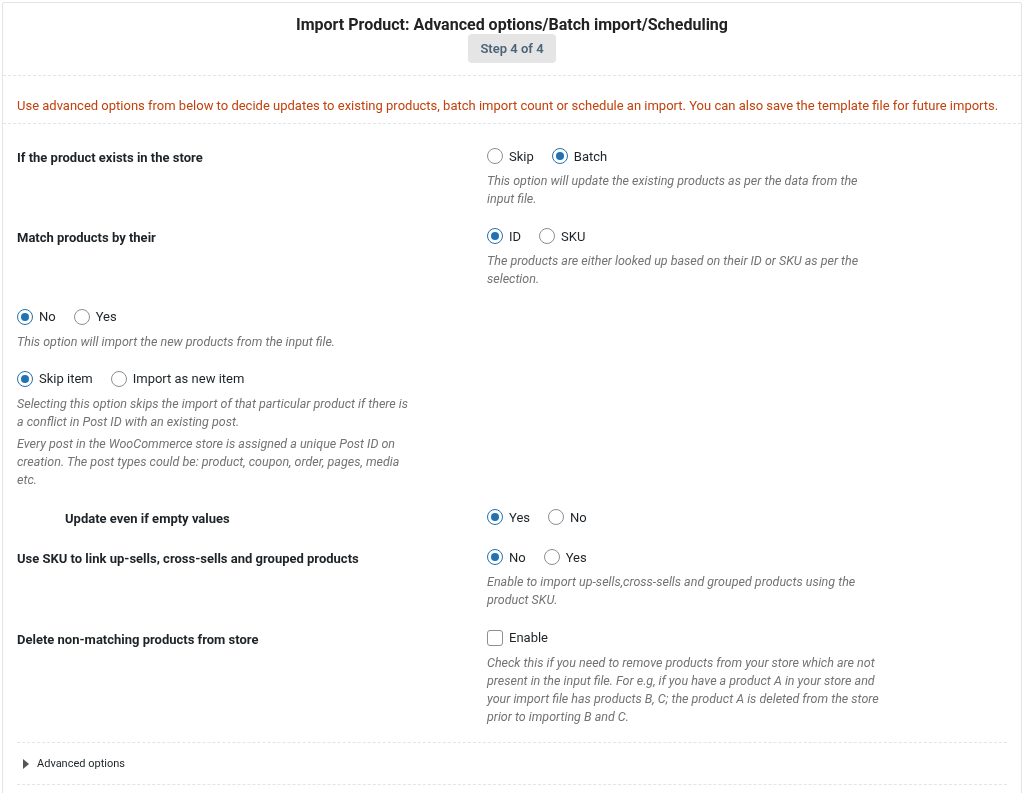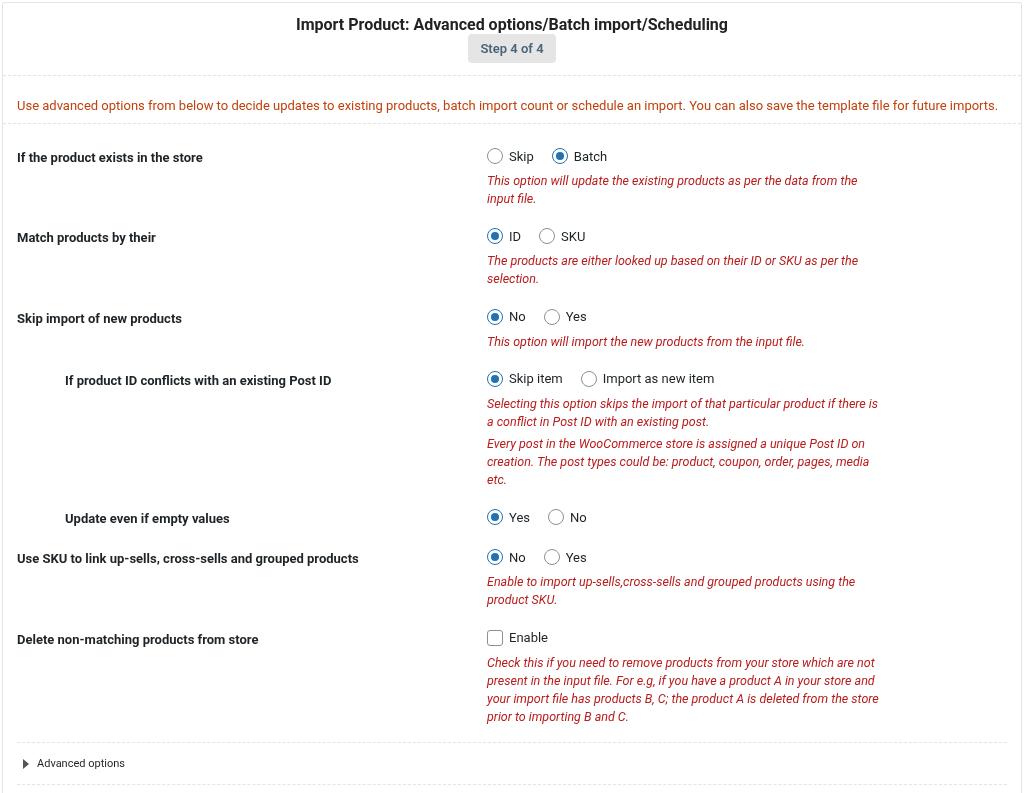--- a/index.html
+++ b/index.html
@@ -80,21 +80,21 @@
     width: 8px; height: 8px; border-radius: 50%; background: #2271b1;
   }
   .checkbox-line { display: flex; align-items: center; gap: 6px; margin-bottom: 8px; }
   .check-box {
     width: 16px; height: 16px; border-radius: 3px;
     border: 1px solid #8c8f94; background: #fff;
     flex-shrink: 0;
   }
   .help {
     font-style: italic;
-    color: #b91c1c;
+    color: #737373;
     font-size: 12.5px;
     line-height: 1.45;
     margin-bottom: 4px;
   }
   .adv-row {
     border-top: 1px dashed #e2e4e7;
     border-bottom: 1px dashed #e2e4e7;
     padding: 14px 0;
     margin-top: 10px;
     display: flex;
@@ -157,40 +157,38 @@
           <label class="radio-opt">
             <span class="radio-outer"></span>
             <span>SKU</span>
           </label>
         </div>
         <div class="help">The products are either looked up based on their ID or SKU as per the selection.</div>
       </div>
     </div>
 
     <div class="row">
-      <div class="label">Skip import of new products</div>
       <div class="controls">
         <div class="radio-line">
           <label class="radio-opt">
             <span class="radio-outer checked">
                 <span class="radio-inner"></span>
               </span>
             <span>No</span>
           </label>
           <label class="radio-opt">
             <span class="radio-outer"></span>
             <span>Yes</span>
           </label>
         </div>
         <div class="help">This option will import the new products from the input file.</div>
       </div>
     </div>
 
     <div class="row indent">
-      <div class="label">If product ID conflicts with an existing Post ID</div>
       <div class="controls">
         <div class="radio-line">
           <label class="radio-opt">
             <span class="radio-outer checked">
                 <span class="radio-inner"></span>
               </span>
             <span>Skip item</span>
           </label>
           <label class="radio-opt">
             <span class="radio-outer"></span>

